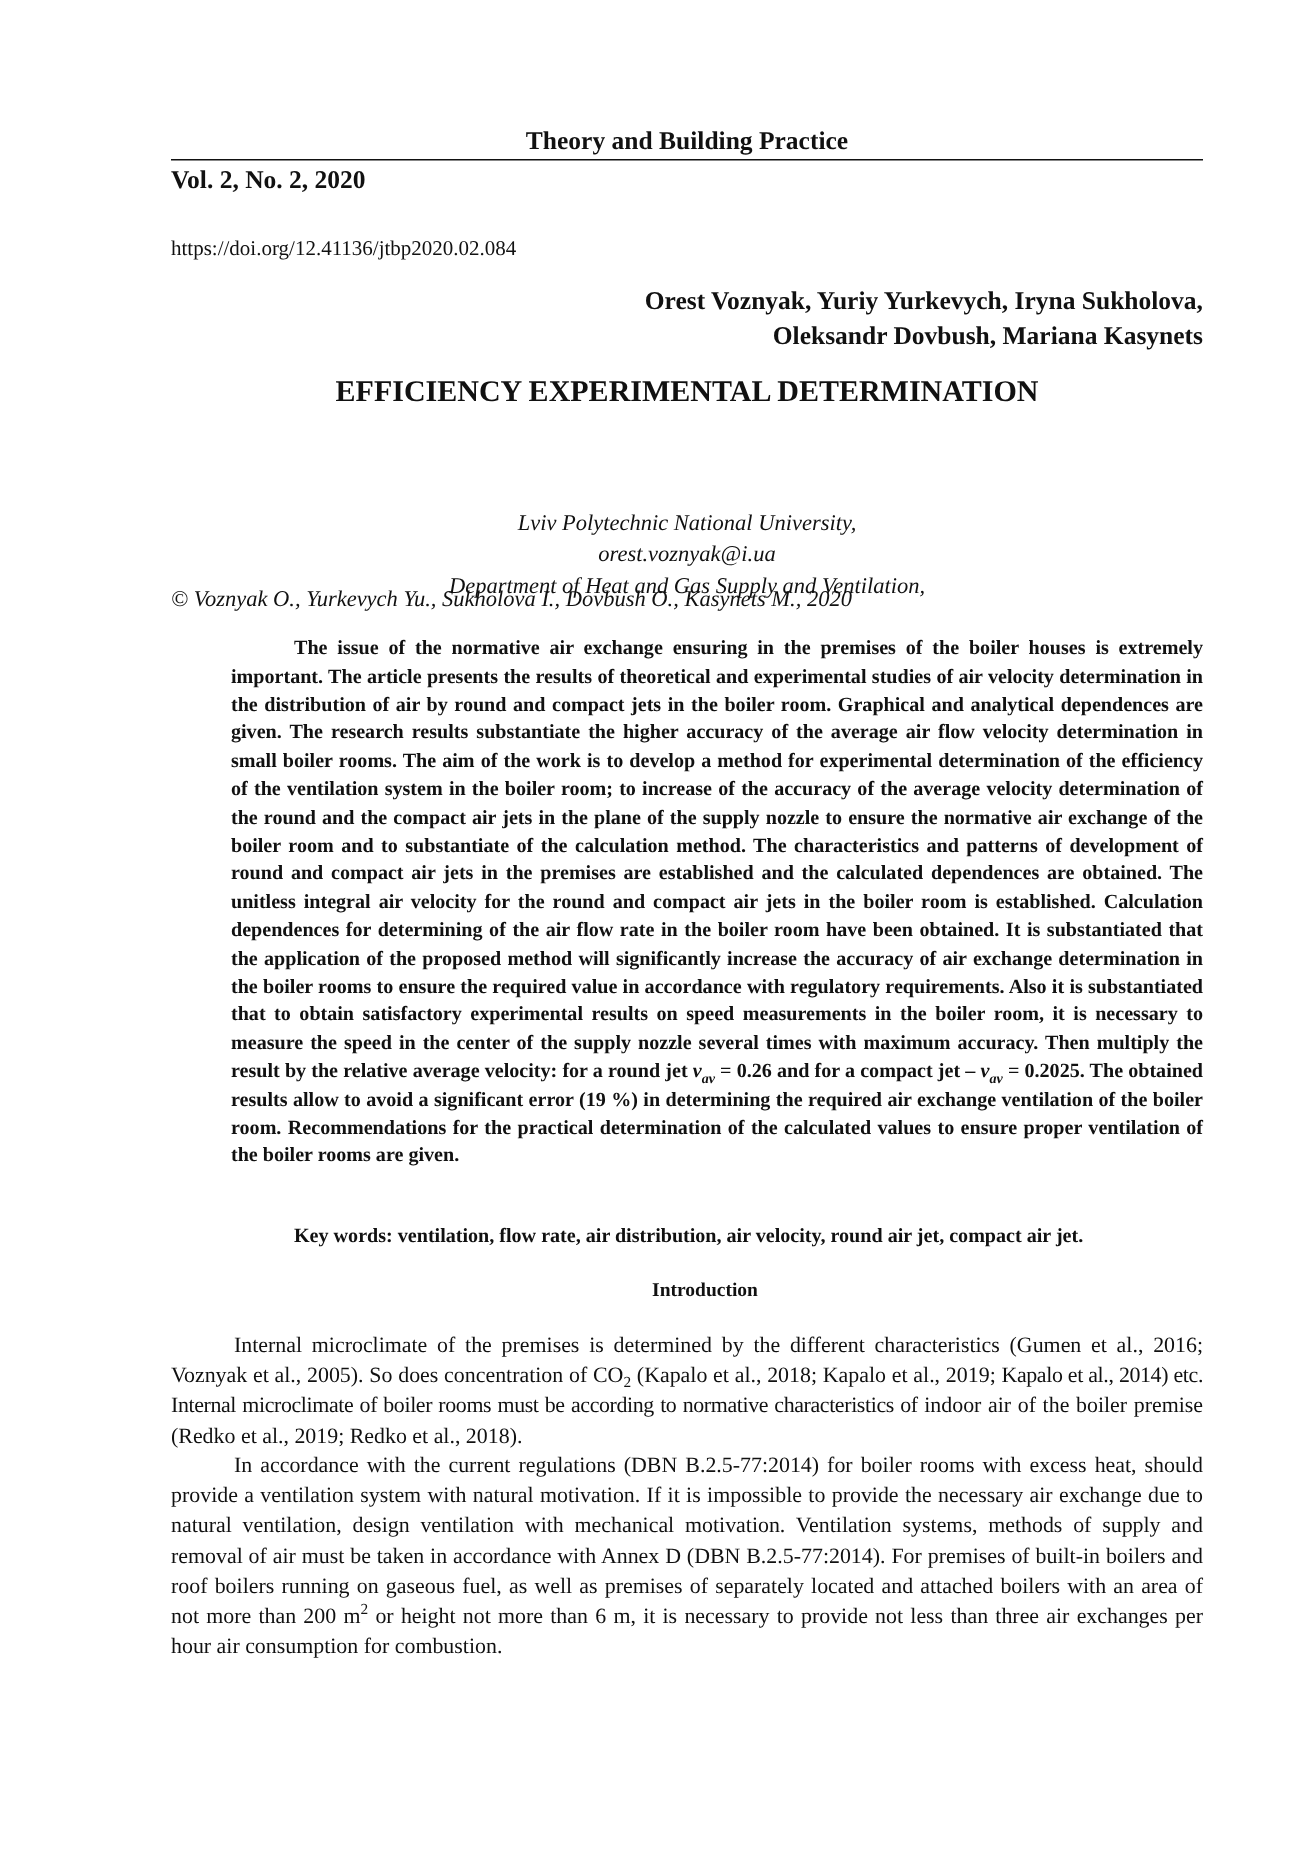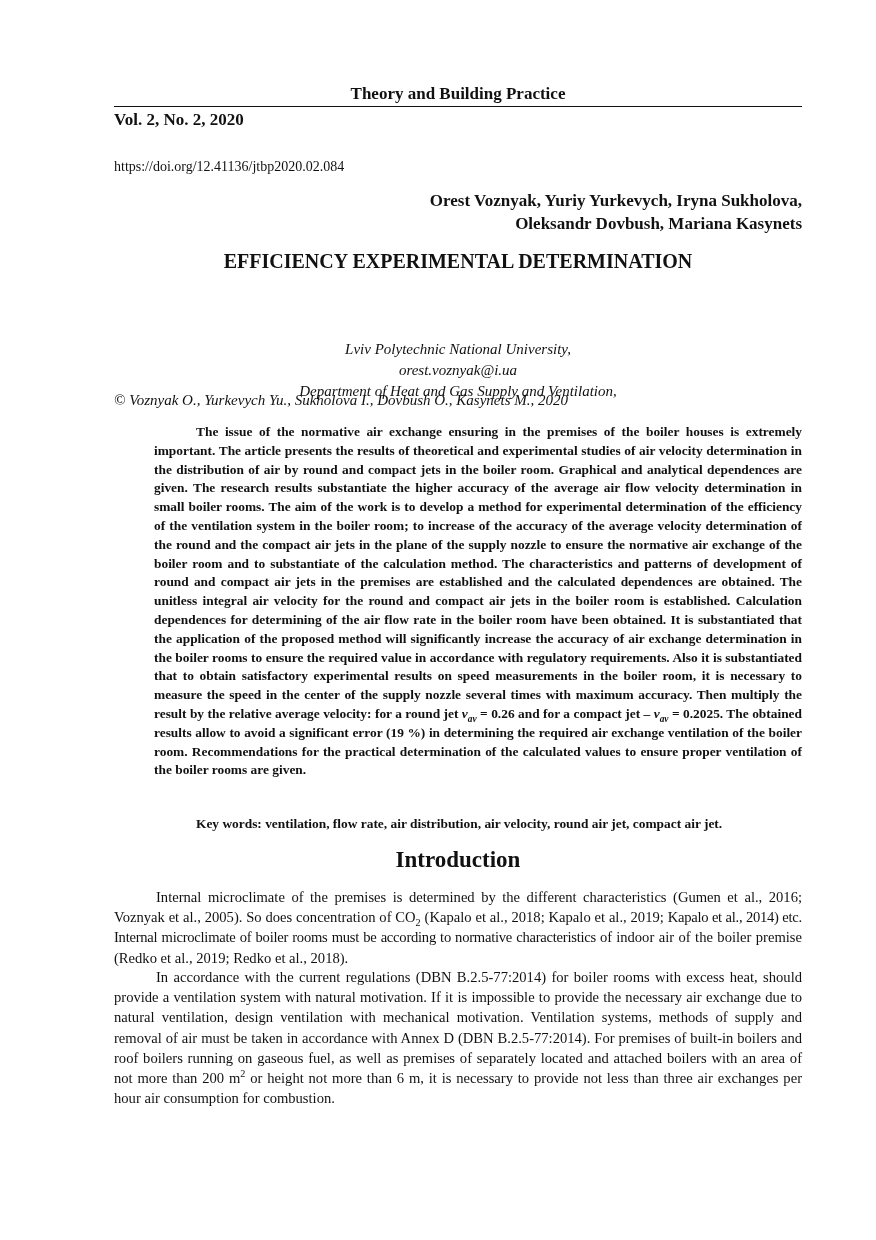--- a/index.html
+++ b/index.html
@@ -31,22 +31,22 @@
   .abstract {
     position: absolute; top: 423px; left: 40px; width: 648px;
     font-weight: bold; font-size: 13.4px; line-height: 18.8px; text-align: justify;
     margin: 0;
   }
   .abstract .indent { display: inline-block; width: 42px; }
   .keywords {
     position: absolute; top: 815px; left: 82px; font-weight: bold; font-size: 13.4px; line-height: 18px;
   }
   .intro-heading {
-    position: absolute; top: 849px; left: 0; width: 688px; text-align: center;
-    font-weight: bold; font-size: 23px; line-height: 22px;
+    position: absolute; top: 849px; left: 12px; width: 688px; text-align: center;
+    font-weight: bold; font-size: 13px; line-height: 22px;
   }
   .body-text {
     position: absolute; left: 0; width: 688px; font-size: 14.6px; line-height: 20.2px;
     text-align: justify; margin: 0;
   }
   .p1 { top: 887px; }
   .p2 { top: 967px; }
   .body-text .indent { display: inline-block; width: 42px; }
   .dense { letter-spacing: -0.25px; }
   sub, sup { font-size: 70%; line-height: 0; }

